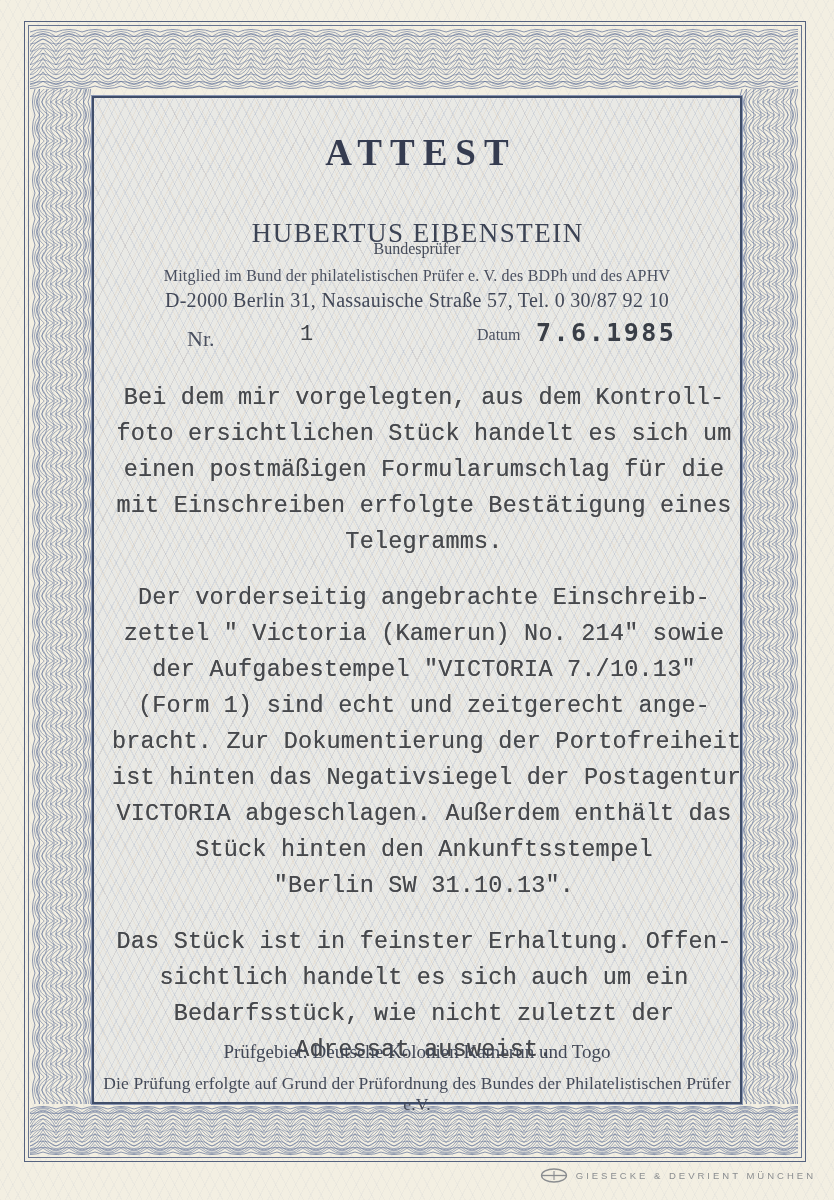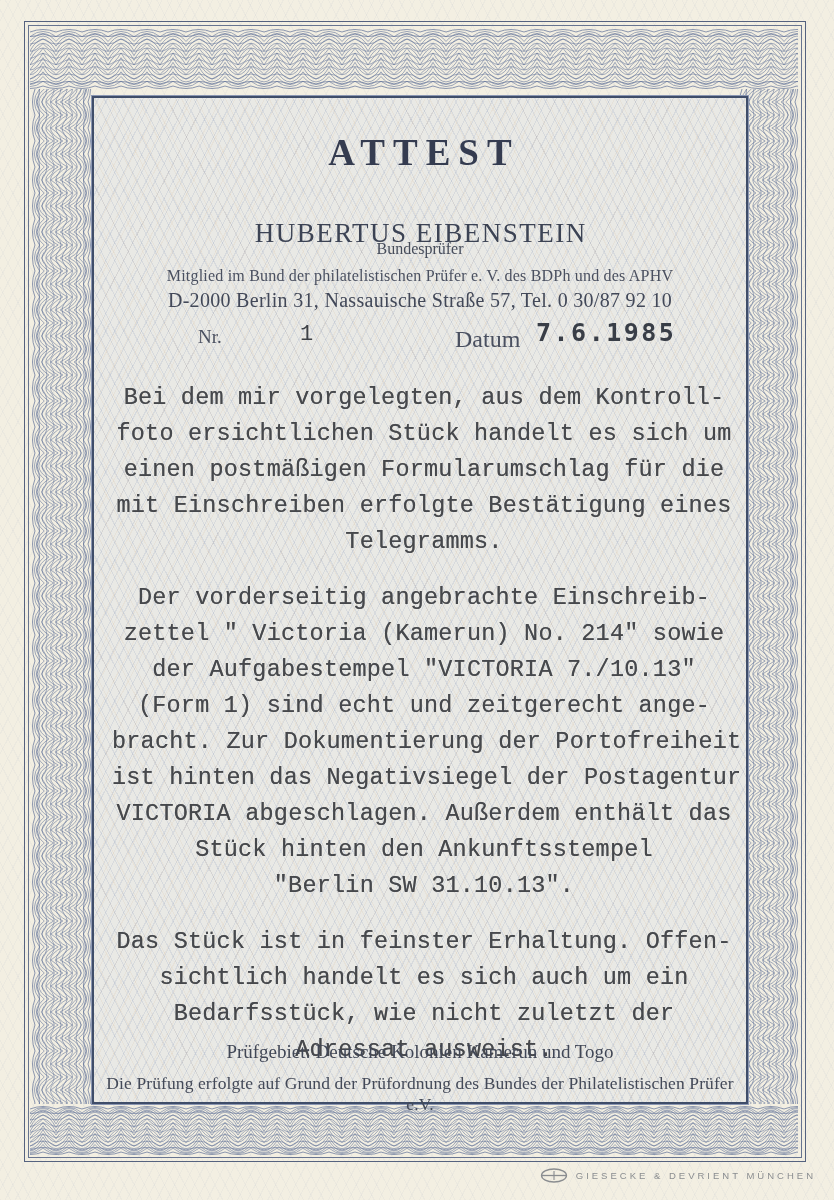--- a/index.html
+++ b/index.html
@@ -25,31 +25,30 @@
   .panel{
     left:92px;top:96px;width:646px;height:1004px;
     border:2.5px solid #3f4d69;
     box-shadow:0 0 0 1px #8b97b3;
     background-color:#e9e9e5;
     background-image:
       repeating-linear-gradient(63deg, rgba(110,130,175,.14) 0 1px, transparent 1px 8px),
       repeating-linear-gradient(-63deg, rgba(110,130,175,.14) 0 1px, transparent 1px 8px),
       repeating-linear-gradient(63deg, rgba(200,145,85,.08) 0 1px, transparent 1px 13px),
       repeating-linear-gradient(-63deg, rgba(200,145,85,.08) 0 1px, transparent 1px 13px);
-    padding-left: 6px;
   }
   .ctr{left:0;right:0;text-align:center;}
   .title{top:33px;font-size:37px;font-weight:600;letter-spacing:8px;padding-left:8px;color:#353c50;}
   .examiner{top:112px;font-size:27px;font-weight:500;letter-spacing:1.5px;padding-left:1.5px;color:#3c4354;margin-top:8px;}
   .extitle{top:142px;font-size:16px;color:#464c5a;}
   .membership{top:169px;font-size:16px;color:#4a5060;letter-spacing:.2px;}
   .address{top:191px;font-size:20px;color:#424858;letter-spacing:.3px;}
-  .nr-label{left:104px;top:228px;font-size:19px;color:#4a5060;}
+  .nr-label{left:93px;top:228px;font-size:22px;color:#4a5060;}
   .nr-value{left:206px;top:224px;font-family:"Liberation Mono",monospace;font-size:22px;color:#3e4146;}
-  .date-label{left:361px;top:228px;font-size:24px;color:#4a5060;}
+  .date-label{left:383px;top:228px;font-size:16px;color:#4a5060;}
   .date-value{left:442px;top:220px;font-family:"DejaVu Sans Mono",monospace;font-size:25px;font-weight:600;letter-spacing:2.5px;color:#393e47;}
   .bodytext{
     left:6px;top:282px;width:636px;
     font-family:"Liberation Mono",monospace;
     font-size:23.5px;line-height:36px;letter-spacing:.2px;
     color:#46484c;text-shadow:0 0 .5px rgba(70,72,76,.65);
   }
   .bodytext p{margin:0 0 20px 12px;white-space:pre;text-align:center;}
   .pruefgebiet{top:943px;font-size:19px;color:#414756;}
   .pruefordnung{top:975px;font-size:17.5px;color:#434958;letter-spacing:.1px;}

